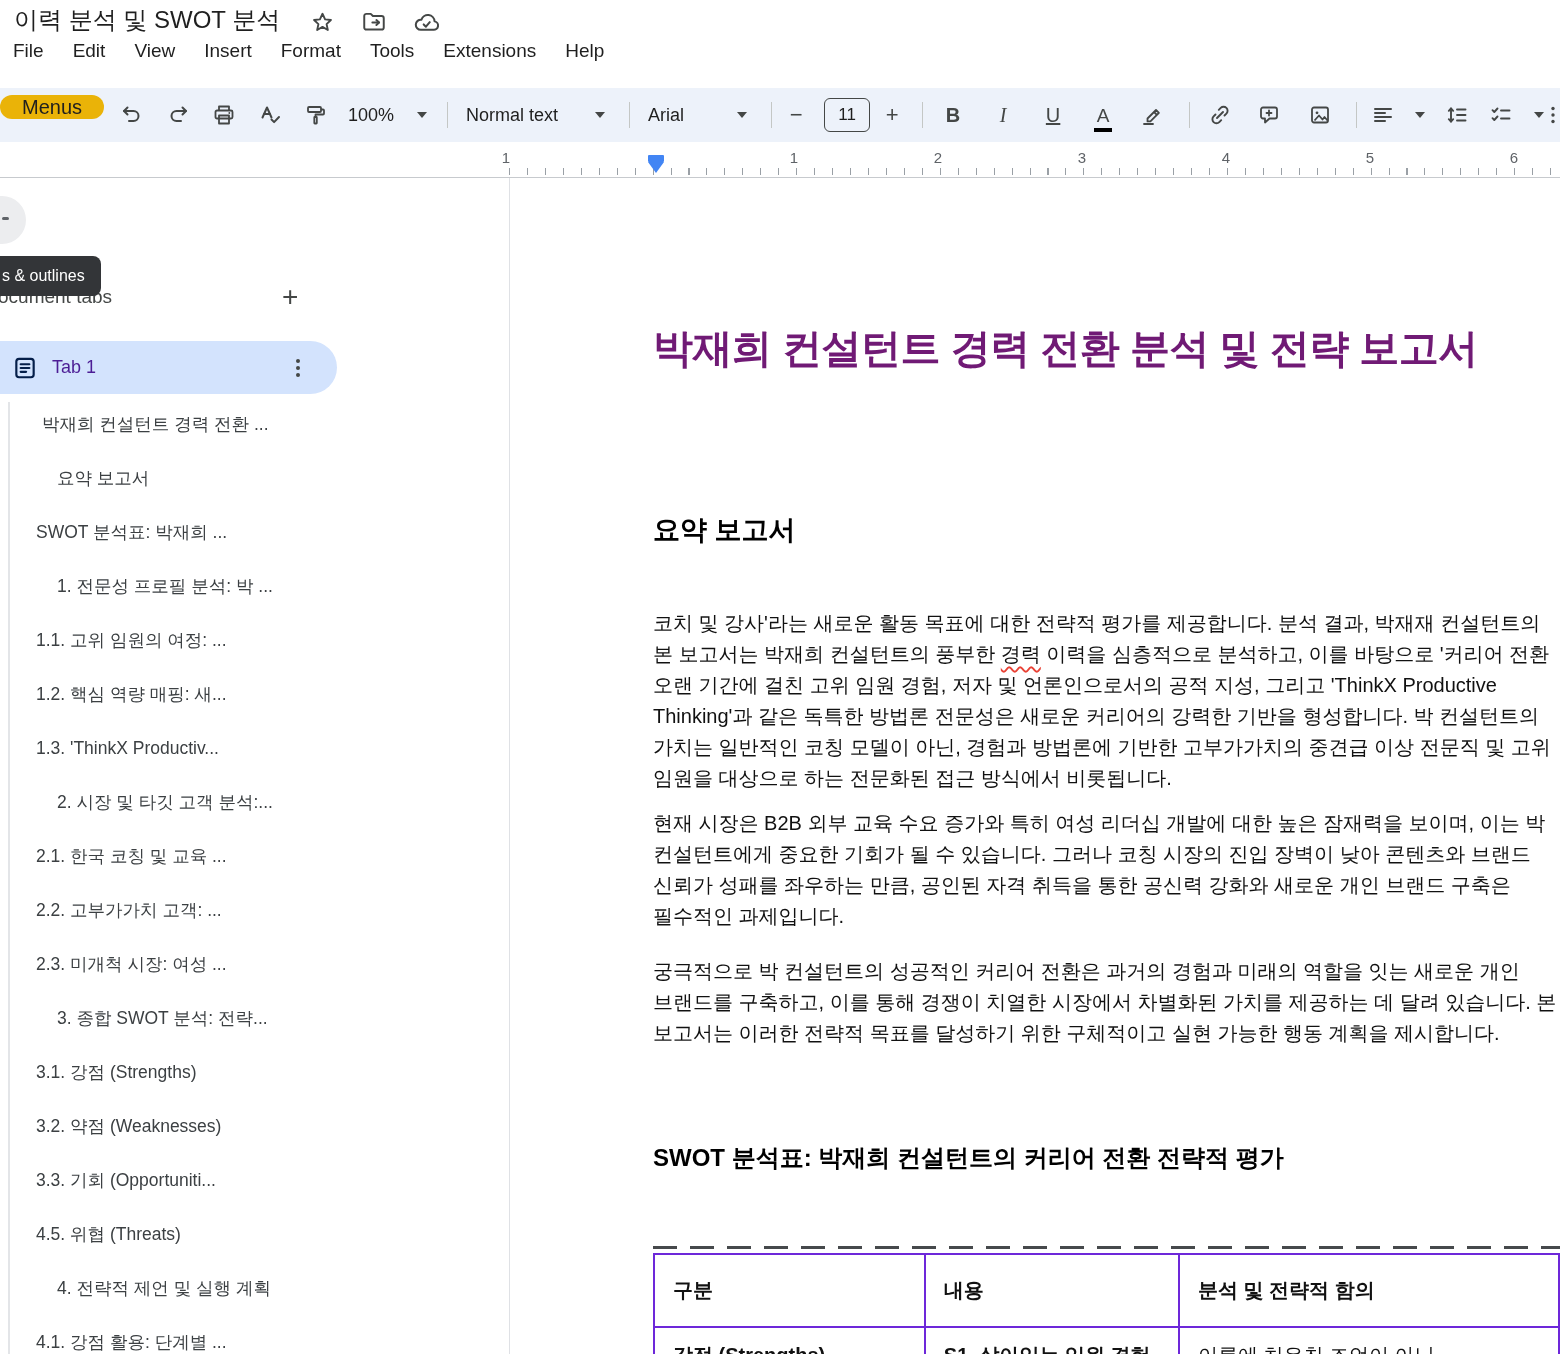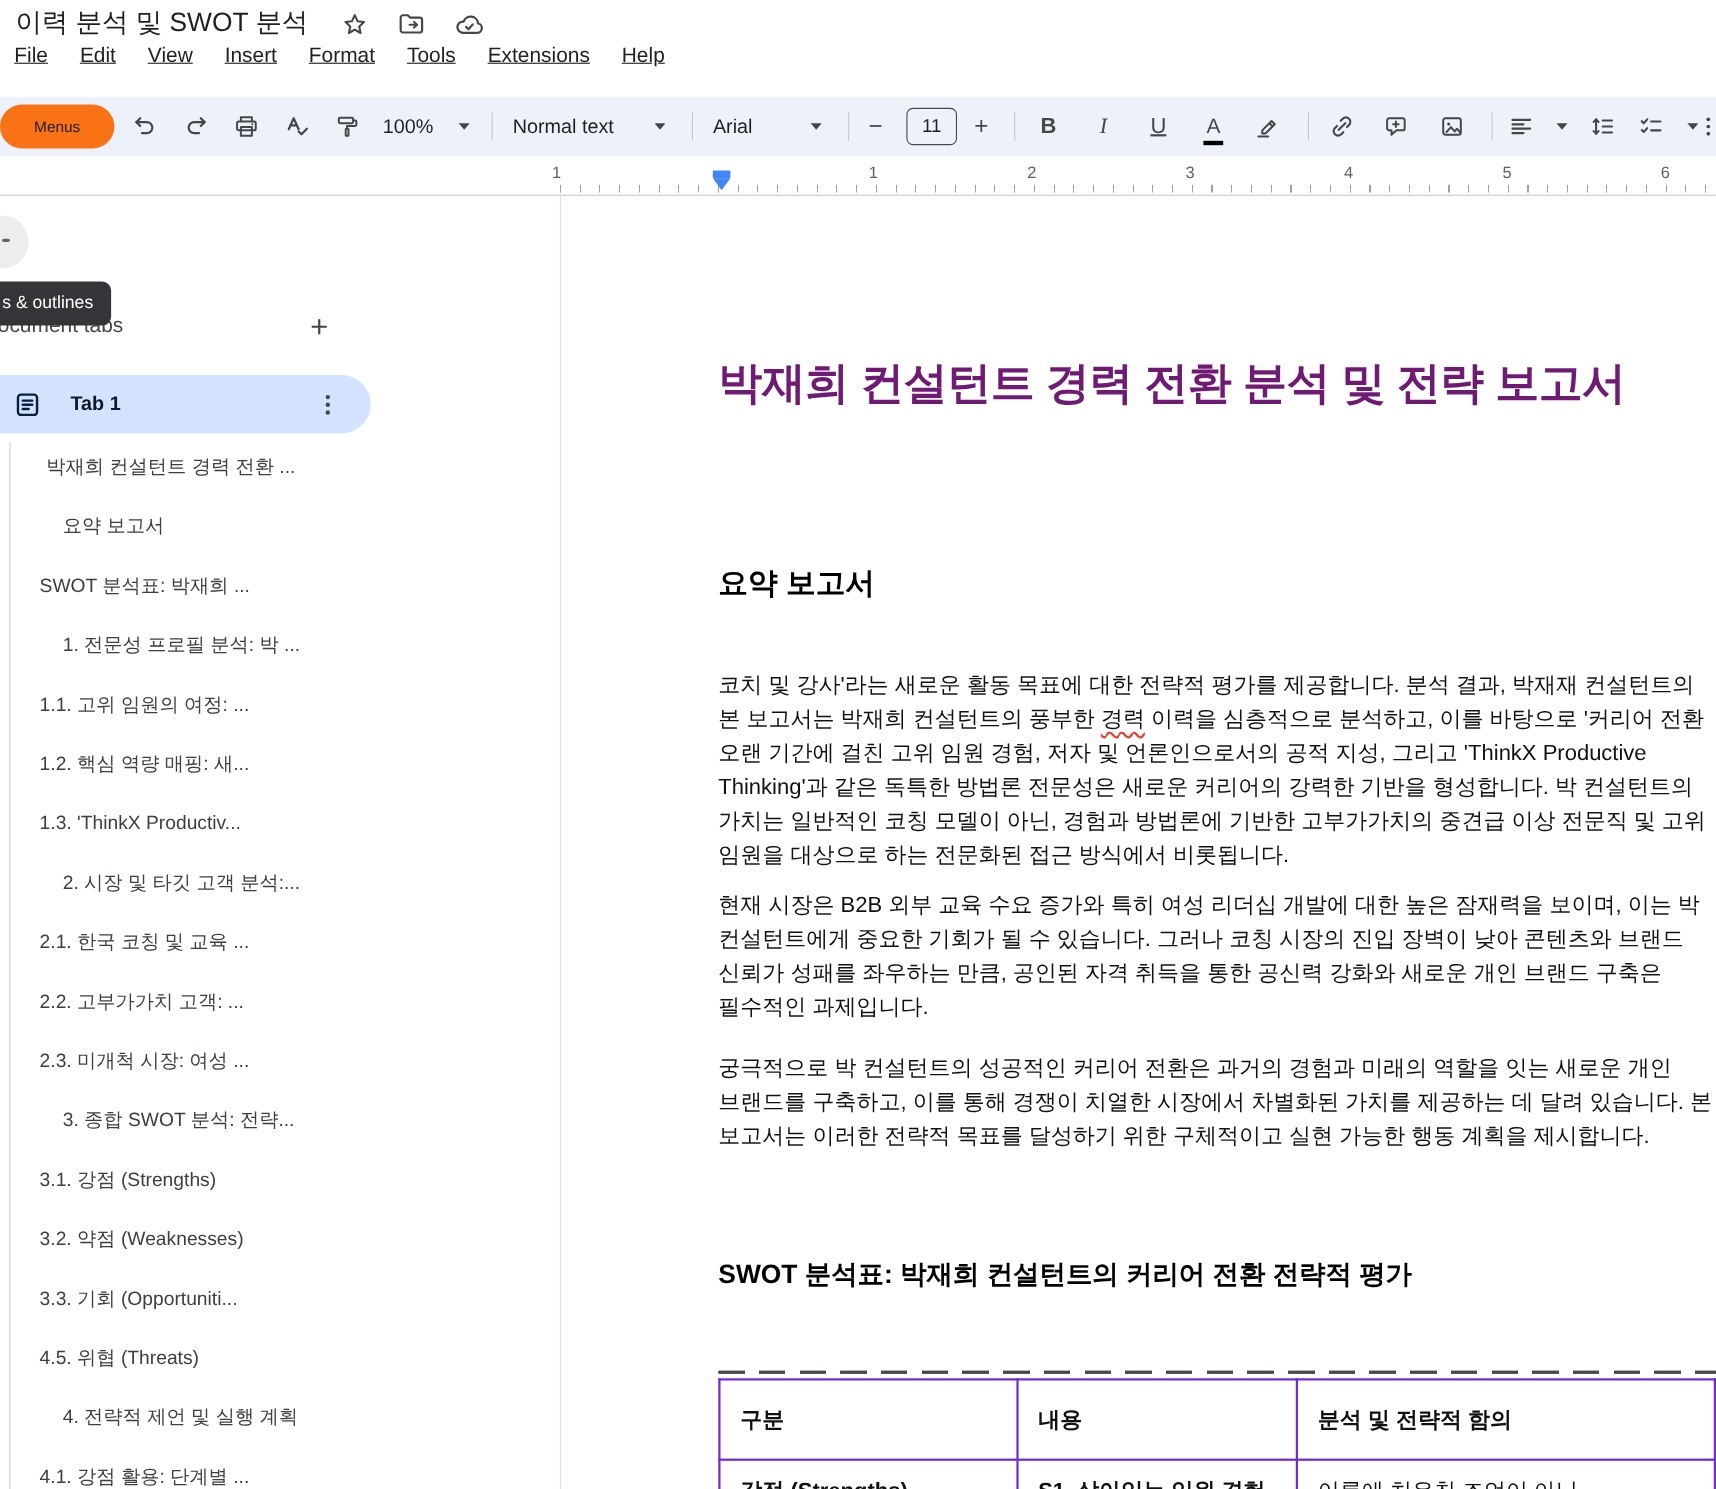--- a/index.html
+++ b/index.html
@@ -9,26 +9,26 @@
     background:#fff; font-family:"Liberation Sans","DejaVu Sans",sans-serif;
     color:#1f1f1f;
   }
   svg { display:block; }
 
   
   .doc-title { position:absolute; left:14px; top:4px; font-size:24px; color:#1f1f1f; white-space:nowrap; }
   .title-icons { position:absolute; left:308px; top:8px; display:flex; gap:24px; align-items:center; }
   .tico { width:28px; height:28px; display:flex; align-items:center; justify-content:center; }
   .menubar { position:absolute; left:13px; top:40px; display:flex; gap:29px; font-size:19px; color:#1f1f1f; }
-  .menubar span { cursor:default;text-decoration:underline; }
+  .menubar span { cursor:default; }
 
   
   .toolbar { position:absolute; top:88px; left:0; width:1560px; height:54px; background:#edf2fa; }
-  .menus-pill { position:absolute; left:0; top:7px; width:104px; height:40px; background:#f97316;
-    border-radius:20px; display:flex; align-items:center; justify-content:center; font-size:14px; color:#1f1f1f; }
+  .menus-pill { position:absolute; left:0; top:7px; width:104px; height:24px; background:#eab308;
+    border-radius:20px; display:flex; align-items:center; justify-content:center; font-size:20px; color:#1f1f1f; }
   .tb-row { position:absolute; left:112px; top:0; height:54px; display:flex; align-items:center; }
   .tbtn { width:40px; height:40px; margin-right:6px; display:flex; align-items:center; justify-content:center; border-radius:8px; color:#444746;gap:15px; }
   .tbtn.wide { width:auto; padding:0 6px; }
   .caret { width:0; height:0; border-left:5px solid transparent; border-right:5px solid transparent; border-top:6px solid #444746; margin-left:8px; }
   .tdiv { width:1px; height:26px; background:#c4c7c5; margin:0 8px; }
   .tlabel { font-size:18px; color:#1f1f1f; white-space:nowrap; }
   .sizebox { width:46px; height:34px; border:1.5px solid #444746; border-radius:6px; display:flex; align-items:center; justify-content:center; font-size:17px; margin:0 6px; color:#1f1f1f; }
   .fmt { font-size:20px; color:#444746; }
   .fmt.b { font-weight:800; }
   .fmt.i { font-style:italic; font-family:"Liberation Serif",serif; }
@@ -51,21 +51,21 @@
   
   .side-circle { position:absolute; left:-22px; top:196px; width:48px; height:48px; border-radius:50%; background:#ecedef; }
   .side-circle::after { content:""; position:absolute; left:24px; top:21px; width:7px; height:3px; border-radius:2px; background:#5f6368; }
   .tooltip { position:absolute; left:-14px; top:256px; height:40px; padding:0 16px; background:#333538; color:#fff;
     border-radius:8px; font-size:16px; display:flex; align-items:center; z-index:5; white-space:nowrap; }
   .panel-title { position:absolute; left:-2px; top:286px; font-size:19px; color:#444746; white-space:nowrap; }
   .plus-btn { position:absolute; left:282px; top:281px; font-size:28px; color:#444746; font-weight:300; }
   .tab-pill { position:absolute; left:0; top:341px; width:337px; height:53px; background:#d3e3fd;
     border-radius:0 28px 28px 0; display:flex; align-items:center; }
   .tab-pill .ticon { margin-left:12px; }
-  .tab-pill .tname { margin-left:26px; font-size:18px; font-weight:700; color:#0f172a; }
+  .tab-pill .tname { margin-left:14px; font-size:18px; font-weight:400; color:#4c1d95; }
   .tab-dots { position:absolute; left:288px; top:0; height:53px; width:20px; display:flex; flex-direction:column; justify-content:center; align-items:center; gap:3px; }
   .tab-dots i { width:4px; height:4px; border-radius:50%; background:#444746; }
   .guide { position:absolute; left:8px; top:402px; width:2px; height:952px; background:#e3e5e8; }
   .oitem { position:absolute; width:500px; height:54px; display:flex; align-items:center;
     font-size:17.5px; color:#3c4043; white-space:nowrap; cursor:default; }
   .oitem.l0 { padding-left:42px; }
   .oitem.l1 { padding-left:57px; }
   .oitem.l2 { padding-left:36px; }
 
   

